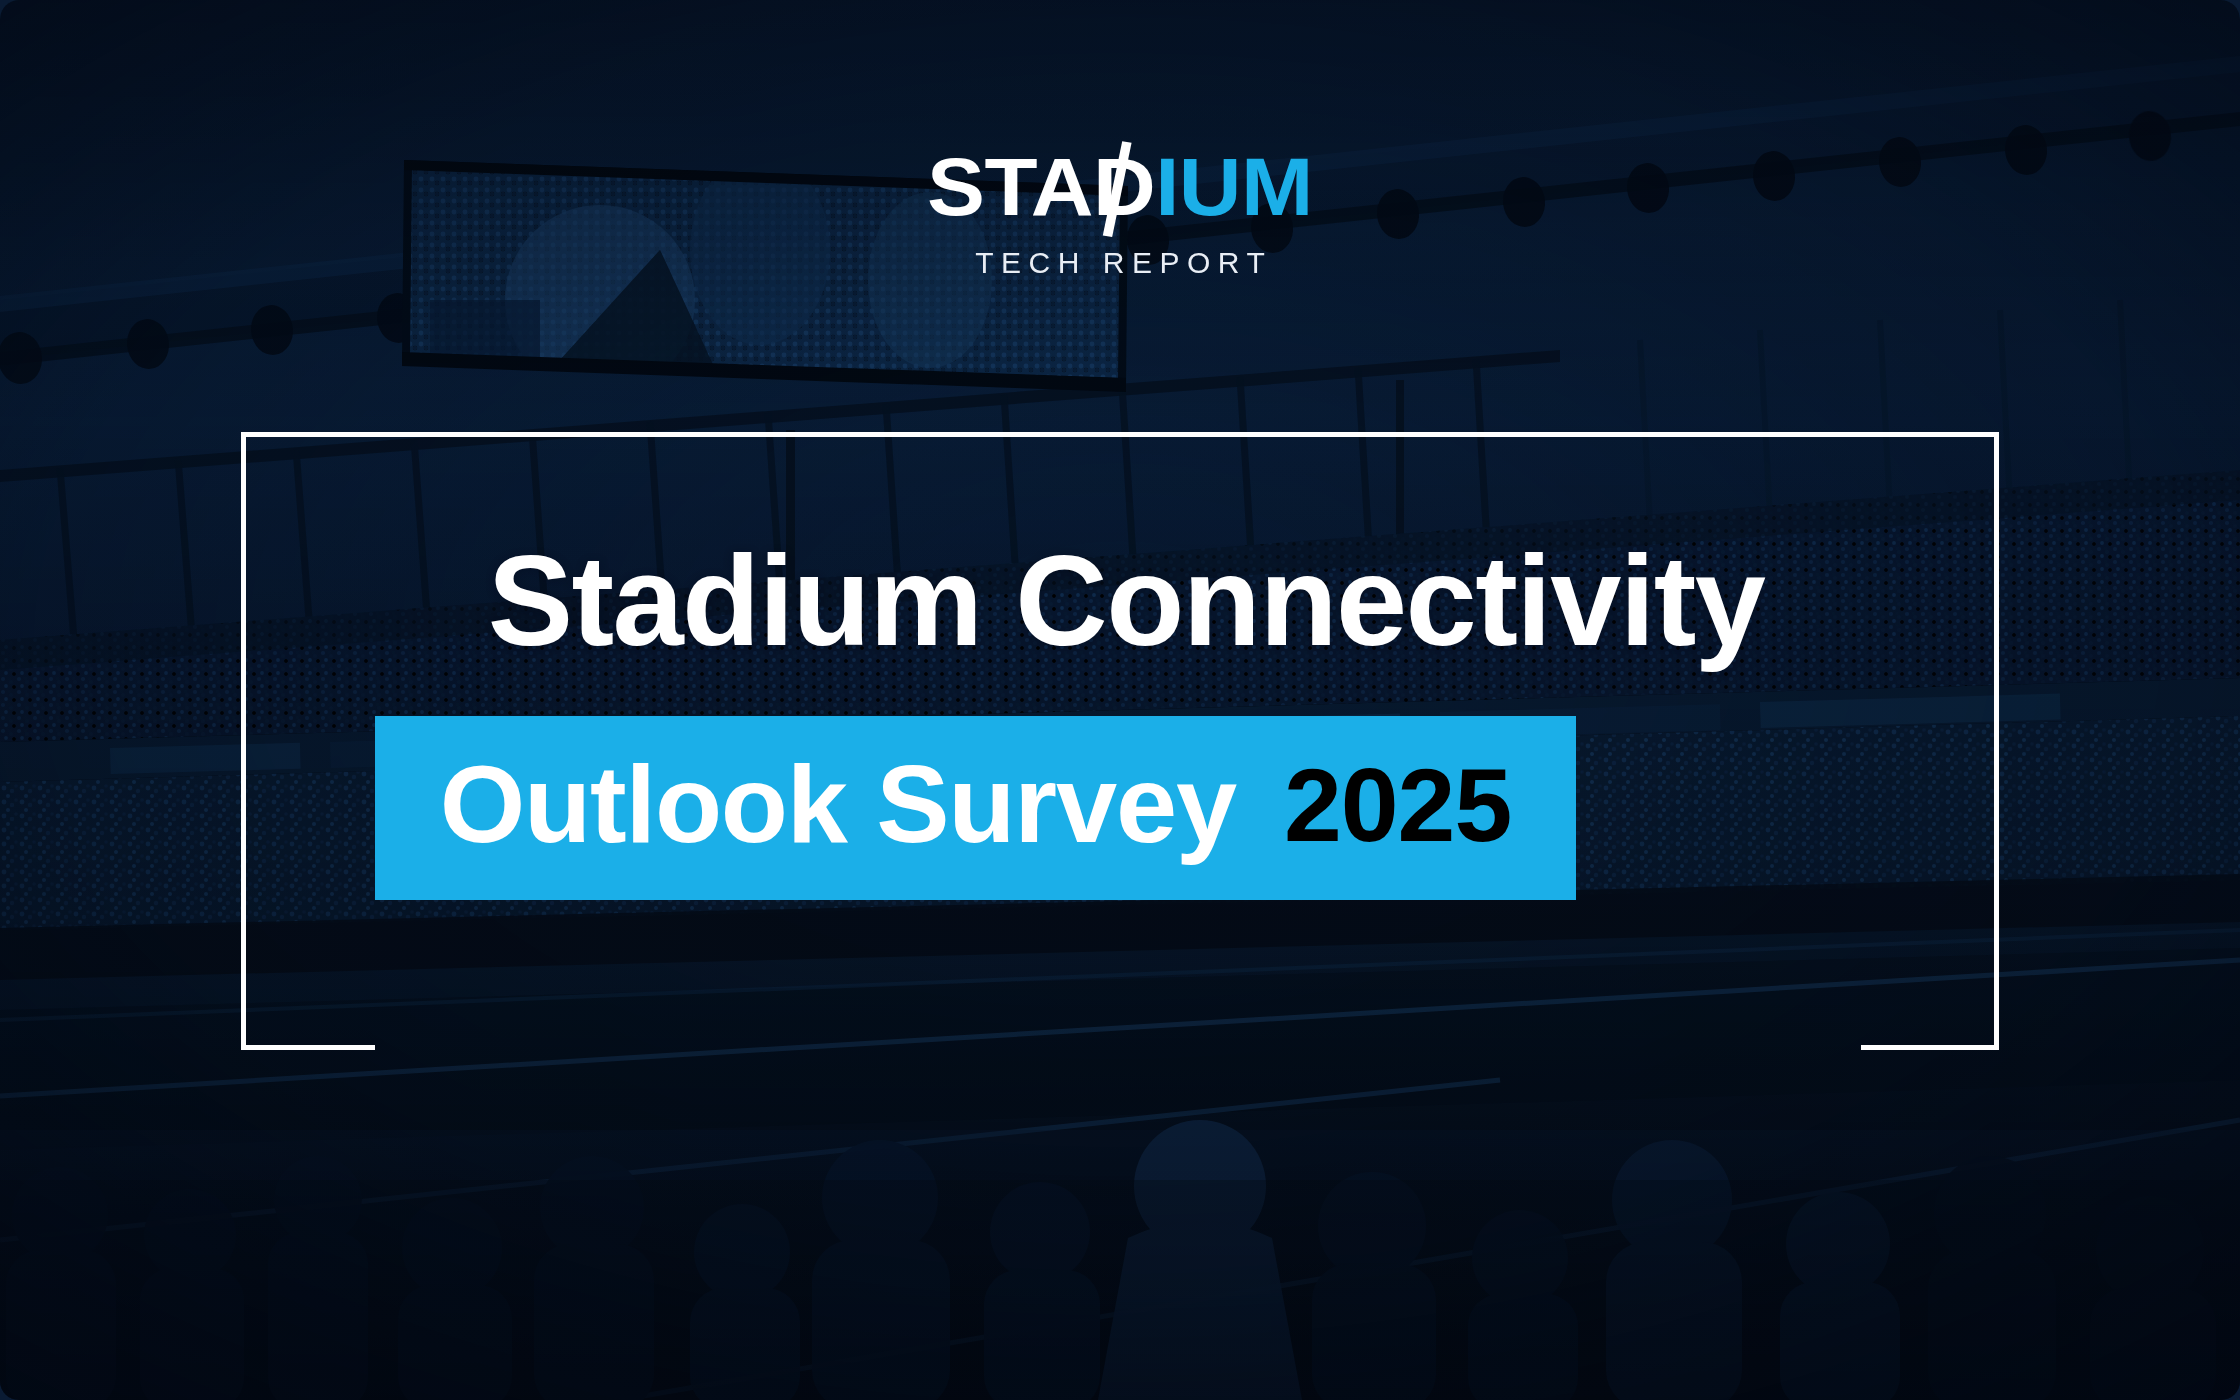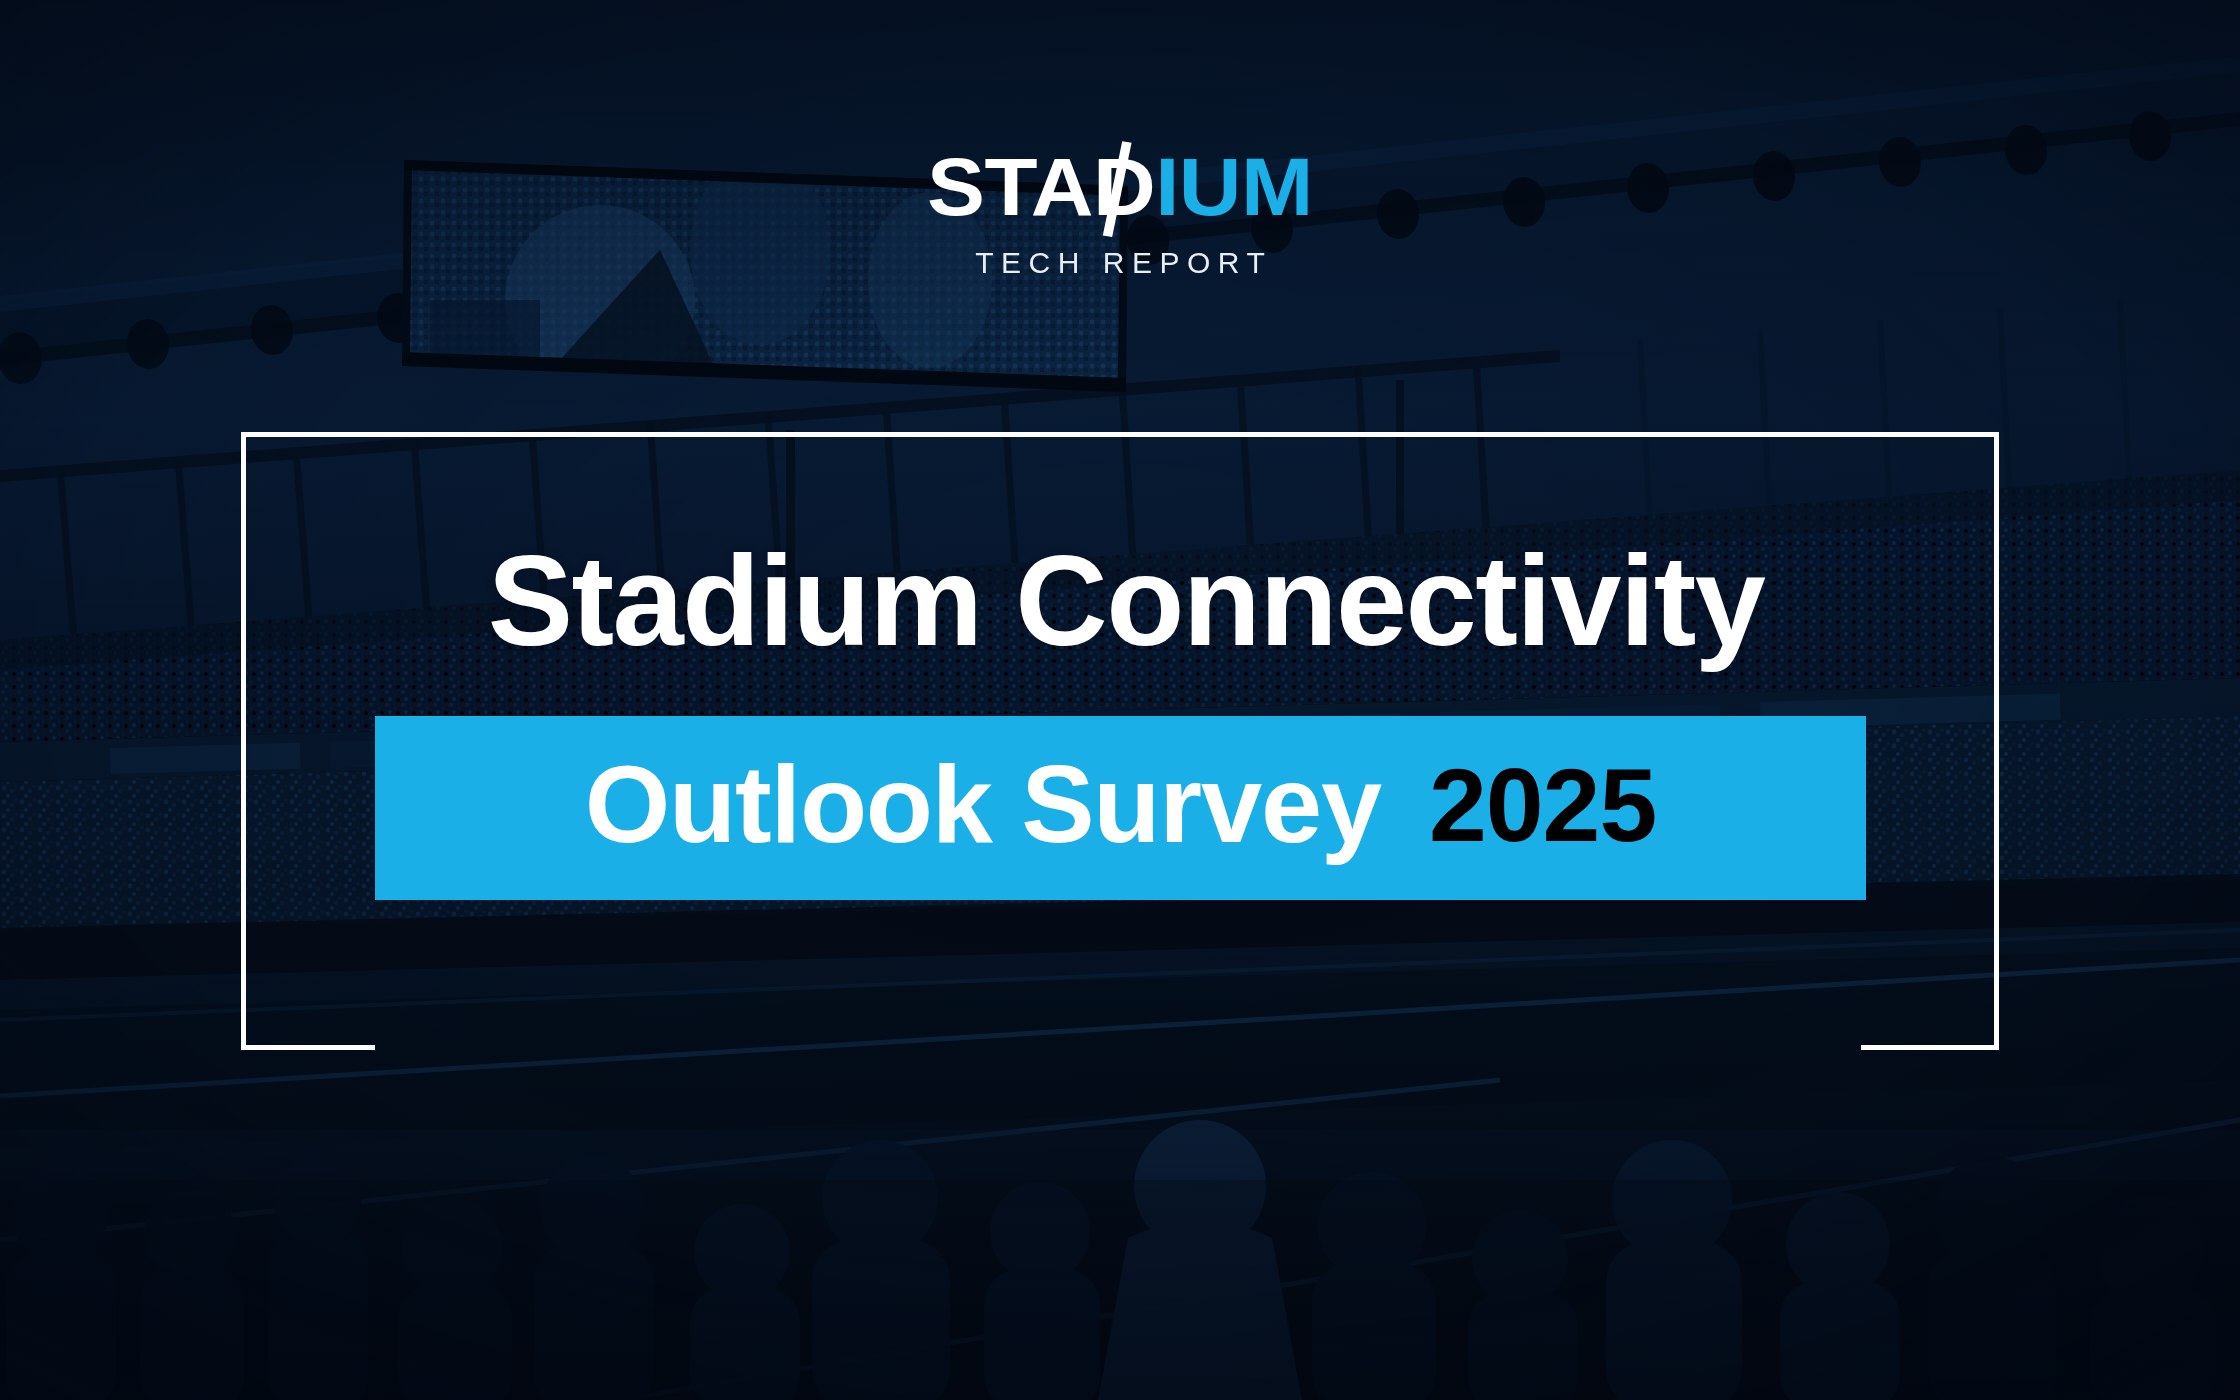--- a/index.html
+++ b/index.html
@@ -11,20 +11,21 @@
     background:#0a1b33;
     font-family:"Liberation Sans", sans-serif;
   }
 
   
   #stage {
     position:relative;
     width:2240px; height:1400px;
     overflow:hidden;
     background:#081729;
+    border-radius:19px;
   }
 
   
   .bg-photo {
     position:absolute; inset:0;
     width:100%; height:100%;
   }
   .bg-photo svg { display:block; width:100%; height:100%; }
 
   .bg-tint {
@@ -122,21 +123,21 @@
     z-index:6;
     text-shadow:0 2px 10px rgba(2,10,24,0.35);
     white-space:nowrap;
     padding-left:12px;
   }
 
   
   .banner {
     position:absolute;
     left:375px; top:716px;
-    width:1491px; height:184px;
+    width:1201px; height:184px;
     background:#1BAFE8;
     z-index:5;
     display:flex;
     align-items:center;
     justify-content:center;
     gap:48px;
     white-space:nowrap;
   }
   .banner-title {
     color:#ffffff;

